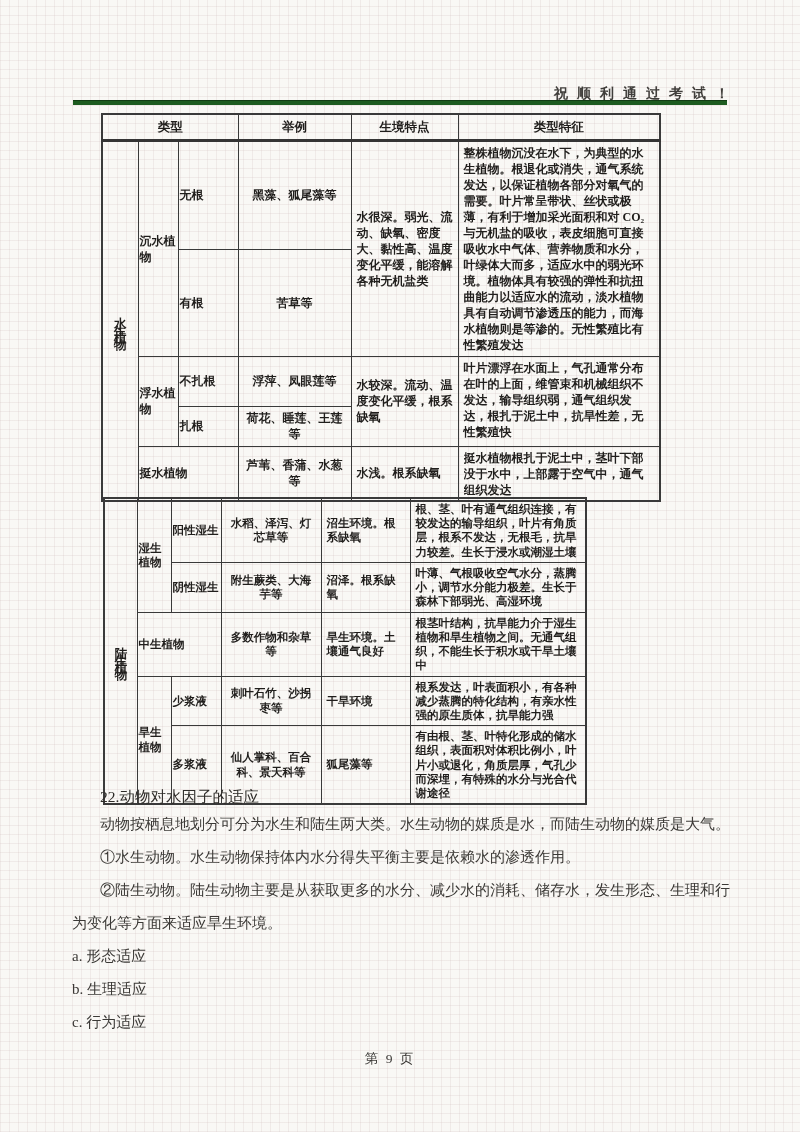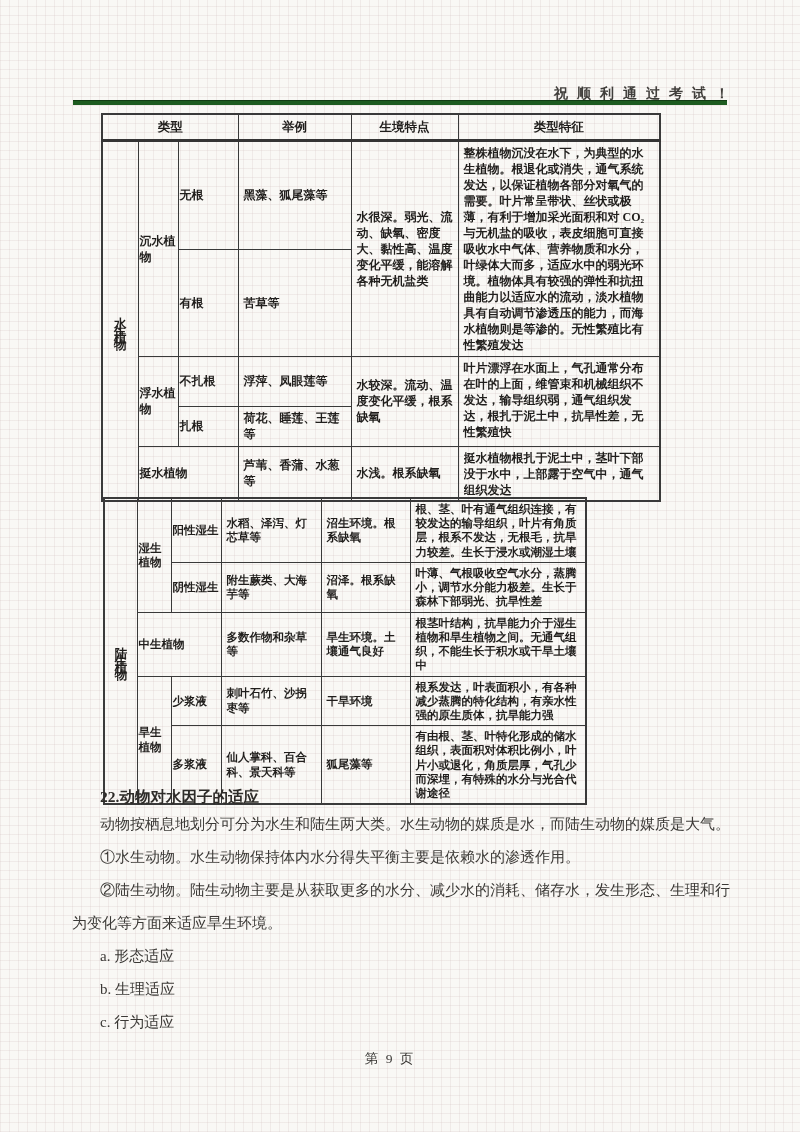--- a/index.html
+++ b/index.html
@@ -34,37 +34,37 @@
     vertical-align:middle;
     overflow:hidden;
   }
   .t1 td,.t1 th{font-size:12px;line-height:16px;}
   .t2 td{font-size:11.5px;line-height:14.5px;margin-left:7px;}
   .t1 th{border-bottom:3px solid #353535;text-align:center;font-size:12.5px;margin-left:12px;}
   .c{text-align:left;padding:2px 1px;}
   .feat{vertical-align:top;text-align:left;line-height:16.5px;}
   .t2 .feat{line-height:14.2px;}
   .hab{text-align:left;}
-  .ex{text-align:left;}
+  .ex{text-align:center;}
   .vert{
     writing-mode:vertical-lr;text-orientation:upright;
     letter-spacing:7px;margin:0 auto;font-size:12.5px;
   }
   .clip3{height:47px;overflow:hidden;}
   .body-text{
     position:absolute;top:786px;left:72px;width:660px;
     font-size:15px;color:#3b3936;
   }
   .body-text h3{
     margin:0;padding-left:28px;font-size:15.5px;line-height:22px;
-    color:#2e2c29;font-weight:bold;
+    color:#2e2c29;font-weight:normal;
   }
   .body-text p{margin:0;line-height:33px;text-indent:28px;}
   .body-text p.cont{text-indent:28px;}
-  .body-text p.item{text-indent:0;padding-left:28px;font-family:Liberation Serif, serif;}
+  .body-text p.item{text-indent:0;font-family:Liberation Serif, serif;}
   .footer{
     position:absolute;top:1050px;left:0;width:780px;
     text-align:center;font-size:13.5px;color:#3b3936;letter-spacing:2px;
   }
 </style>
 </head>
 <body>
 
 <div class="page">
 
@@ -140,21 +140,21 @@
       <td class="c" rowspan="2">湿生植物</td>
       <td class="c">阳性湿生</td>
       <td class="ex">水稻、泽泻、灯芯草等</td>
       <td class="hab">沼生环境。根系缺氧</td>
       <td class="feat">根、茎、叶有通气组织连接，有较发达的输导组织，叶片有角质层，根系不发达，无根毛，抗旱力较差。生长于浸水或潮湿土壤</td>
     </tr>
     <tr style="height:50px">
       <td class="c">阴性湿生</td>
       <td class="ex">附生蕨类、大海芋等</td>
       <td class="hab">沼泽。根系缺氧</td>
-      <td class="feat">叶薄、气根吸收空气水分，蒸腾小，调节水分能力极差。生长于森林下部弱光、抗旱性差</td>
+      <td class="feat">叶薄、气根吸收空气水分，蒸腾小，调节水分能力极差。生长于森林下部弱光、高湿环境</td>
     </tr>
     <tr style="height:63px">
       <td class="c" colspan="2">中生植物</td>
       <td class="ex">多数作物和杂草等</td>
       <td class="hab">旱生环境。土壤通气良好</td>
       <td class="feat">根茎叶结构，抗旱能力介于湿生植物和旱生植物之间。无通气组织，不能生长于积水或干旱土壤中</td>
     </tr>
     <tr style="height:45px">
       <td class="c" rowspan="2">旱生植物</td>
       <td class="c">少浆液</td>

